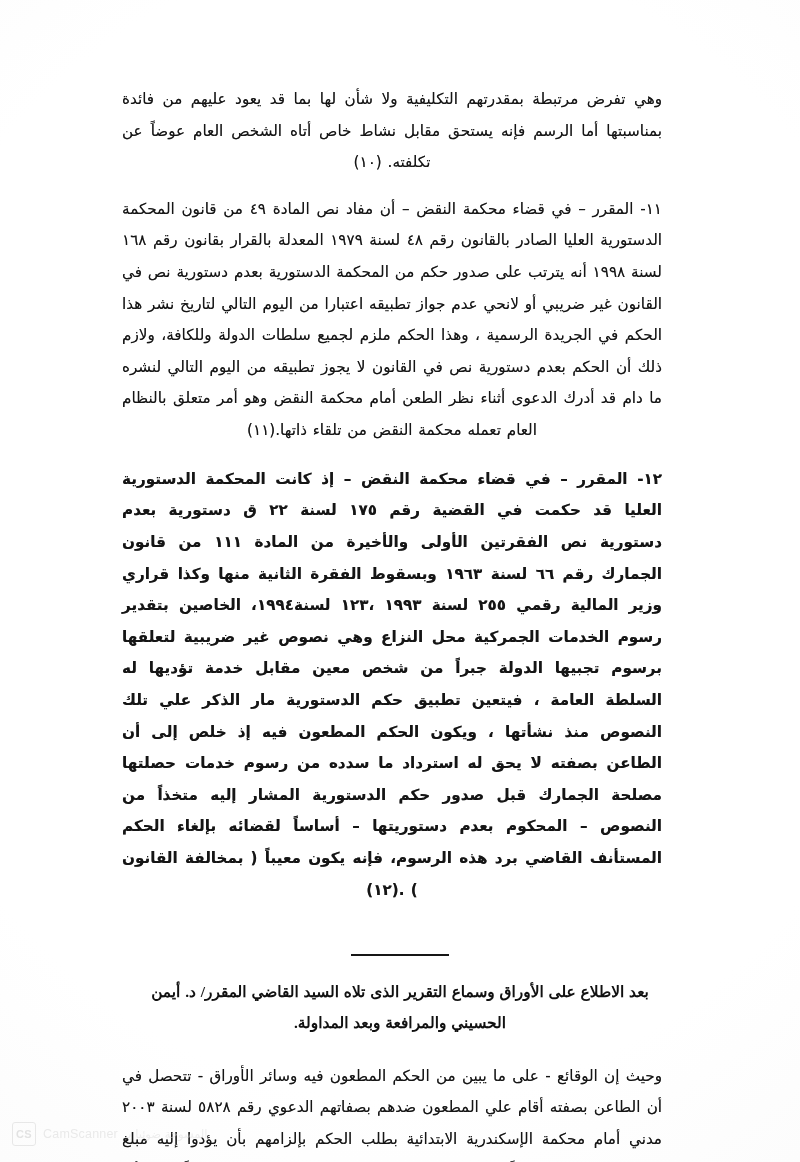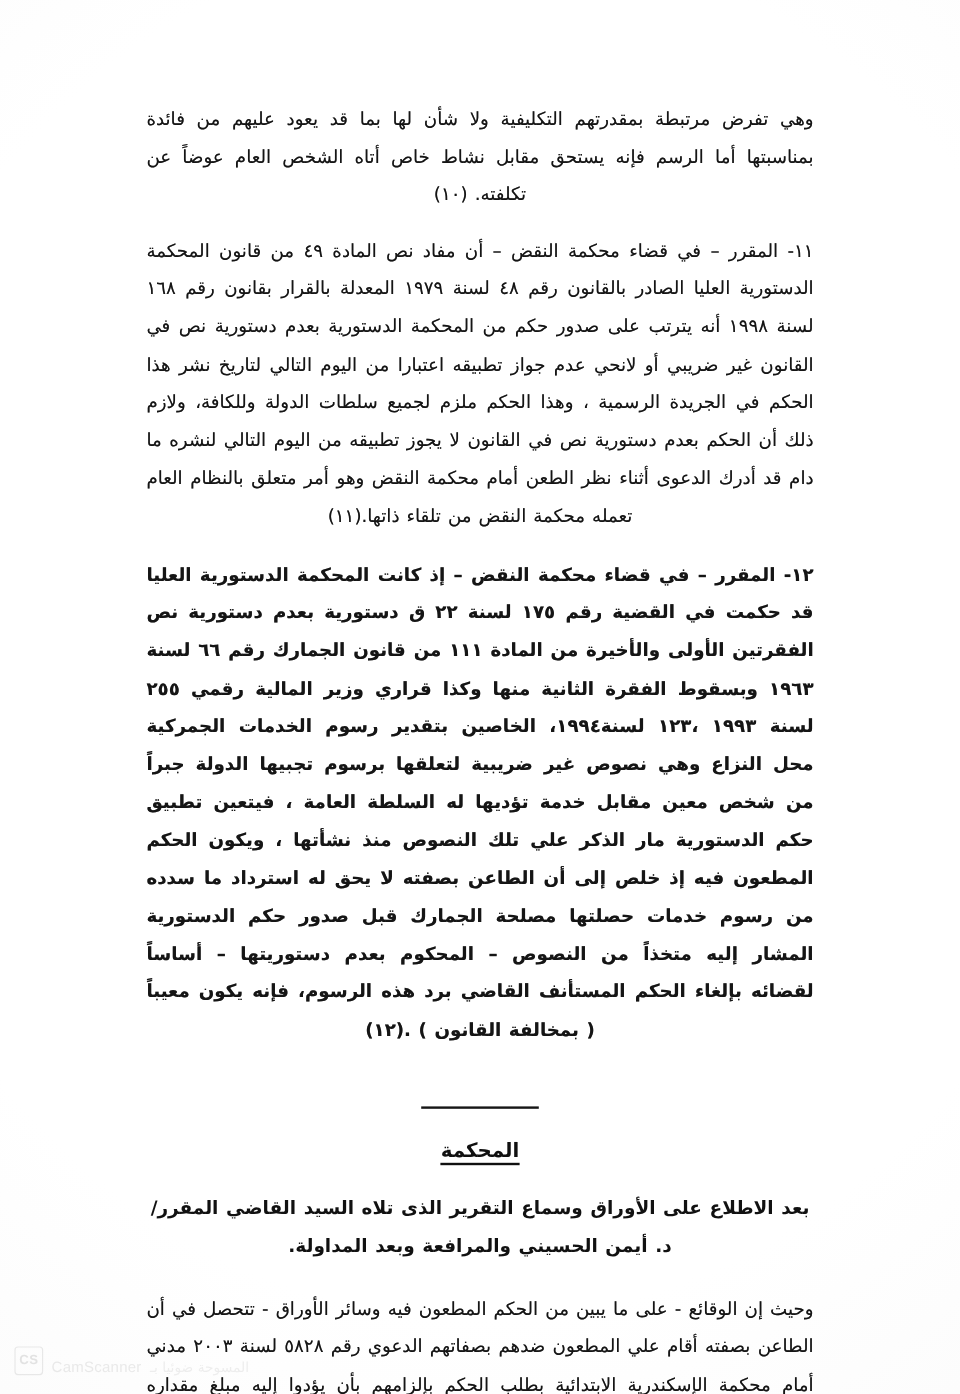--- a/index.html
+++ b/index.html
@@ -32,21 +32,21 @@
 
   .content {
     position: absolute;
     top: 84px;
     right: 122px;
     left: 122px;
     direction: rtl;
   }
 
   .para {
-    margin: 0 0 17px 0;
+    margin: 0 16px 17px 0;
     text-align: justify;
     text-align-last: center;
     font-size: 15.2px;
     line-height: 2.08;
     letter-spacing: 0.1px;
     word-spacing: 1px;
     color: #151515;
     text-shadow: 0 0 0.55px rgba(20,20,20,0.55);
   }
 
@@ -87,29 +87,30 @@
   }
 
   .para-bold {
     margin: 0 0 22px 0;
     text-align: center;
     font-size: 15.4px;
     font-weight: 700;
     line-height: 2.0;
     color: #111111;
     word-spacing: 1px;
+    font-family: Liberation Serif, serif;
   }
 
   
   .watermark {
     position: absolute;
     left: 12px;
     bottom: 16px;
     display: flex;
-    align-items: flex-end;
+    align-items: center;
     gap: 7px;
     direction: ltr;
     opacity: 0.5;
     user-select: none;
   }
 
   .cs-badge {
     width: 22px;
     height: 22px;
     border: 1.6px solid #d4d4d4;
@@ -149,23 +150,20 @@
     <p class="para tight">وهي تفرض مرتبطة بمقدرتهم التكليفية ولا شأن لها بما قد يعود عليهم من فائدة بمناسبتها أما الرسم فإنه يستحق مقابل نشاط خاص أتاه الشخص العام عوضاً عن تكلفته. (١٠)</p>
 
     <p class="para">١١- المقرر – في قضاء محكمة النقض – أن مفاد نص المادة ٤٩ من قانون المحكمة الدستورية العليا الصادر بالقانون رقم ٤٨ لسنة ١٩٧٩ المعدلة بالقرار بقانون رقم ١٦٨ لسنة ١٩٩٨ أنه يترتب على صدور حكم من المحكمة الدستورية بعدم دستورية نص في القانون غير ضريبي أو لانحي عدم جواز تطبيقه اعتبارا من اليوم التالي لتاريخ نشر هذا الحكم في الجريدة الرسمية ، وهذا الحكم ملزم لجميع سلطات الدولة وللكافة، ولازم ذلك أن الحكم بعدم دستورية نص في القانون لا يجوز تطبيقه من اليوم التالي لنشره ما دام قد أدرك الدعوى أثناء نظر الطعن أمام محكمة النقض وهو أمر متعلق بالنظام العام تعمله محكمة النقض من تلقاء ذاتها.(١١)</p>
 
     <p class="para para-gap-lg">١٢- المقرر – في قضاء محكمة النقض – إذ كانت المحكمة الدستورية العليا قد حكمت في القضية رقم ١٧٥ لسنة ٢٢ ق دستورية بعدم دستورية نص الفقرتين الأولى والأخيرة من المادة ١١١ من قانون الجمارك رقم ٦٦ لسنة ١٩٦٣ وبسقوط الفقرة الثانية منها وكذا قراري وزير المالية رقمي ٢٥٥ لسنة ١٩٩٣ ،١٢٣ لسنة١٩٩٤، الخاصين بتقدير رسوم الخدمات الجمركية محل النزاع وهي نصوص غير ضريبية لتعلقها برسوم تجبيها الدولة جبراً من شخص معين مقابل خدمة تؤديها له السلطة العامة ، فيتعين تطبيق حكم الدستورية مار الذكر علي تلك النصوص منذ نشأتها ، ويكون الحكم المطعون فيه إذ خلص إلى أن الطاعن بصفته لا يحق له استرداد ما سدده من رسوم خدمات حصلتها مصلحة الجمارك قبل صدور حكم الدستورية المشار إليه متخذاً من النصوص – المحكوم بعدم دستوريتها – أساساً لقضائه بإلغاء الحكم المستأنف القاضي برد هذه الرسوم، فإنه يكون معيباً ( بمخالفة القانون ) .(١٢)</p>
 
     <div class="divider-wrap">
       <span class="divider"></span>
     </div>
 
-    <h2 class="section-heading">
-      <span>المحكمة</span>
-    </h2>
 
     <p class="para-bold">بعد الاطلاع على الأوراق وسماع التقرير الذى تلاه السيد القاضي المقرر/ د. أيمن الحسيني والمرافعة وبعد المداولة.</p>
 
     <p class="para">وحيث إن الوقائع - على ما يبين من الحكم المطعون فيه وسائر الأوراق - تتحصل في أن الطاعن بصفته أقام علي المطعون ضدهم بصفاتهم الدعوي رقم ٥٨٢٨ لسنة ٢٠٠٣ مدني أمام محكمة الإسكندرية الابتدائية بطلب الحكم بإلزامهم بأن يؤدوا إليه مبلغ مقداره ٣٧٧١٦٫٢٤ جنيهاً مع فوائده القانونية حتي تاريخ السداد، وقال بياناً لذلك أنه استورد عدة رسائل تجارية حصلت عليها</p>
 
   </div>
 
   <div class="watermark">
     <div class="cs-badge">CS</div>
     <div class="cs-text">CamScanner</div>

